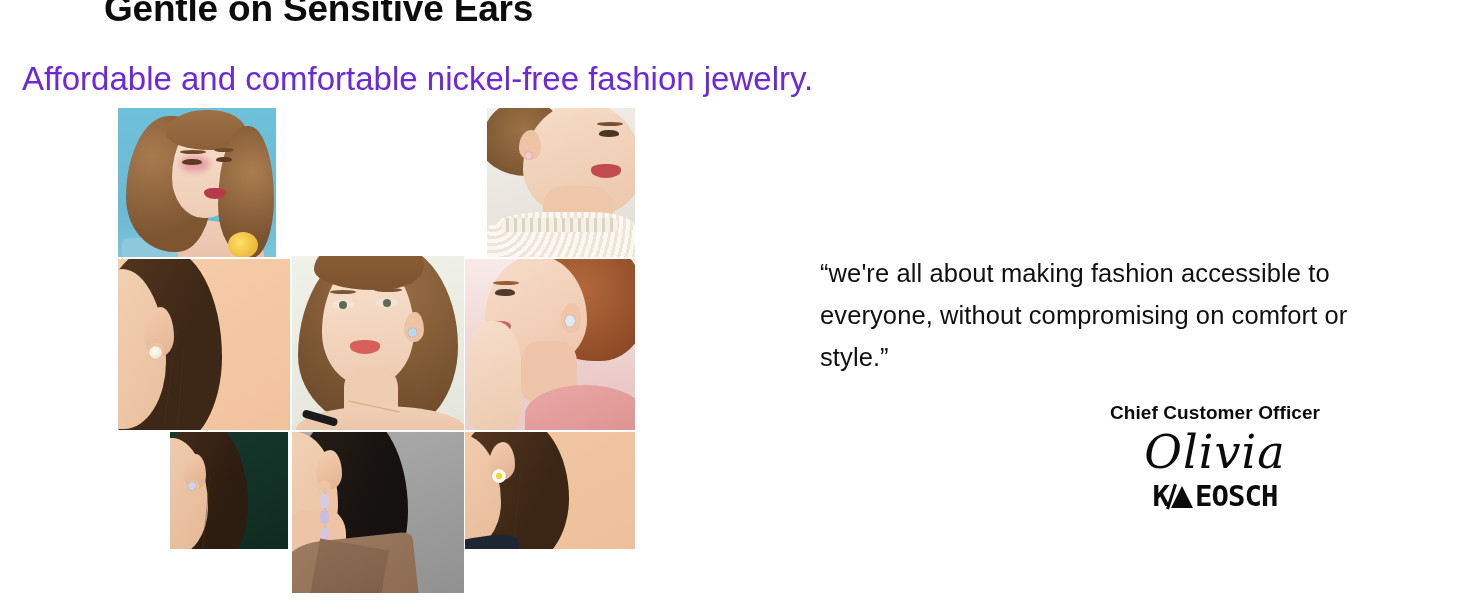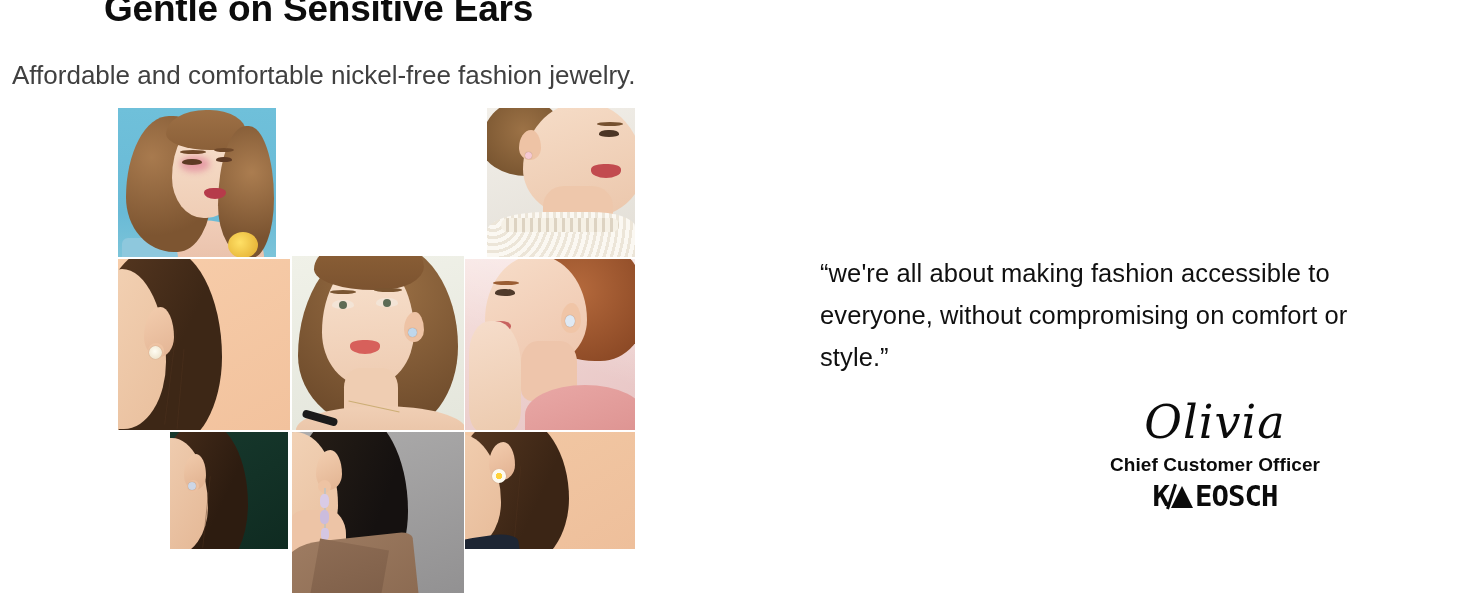--- a/index.html
+++ b/index.html
@@ -22,26 +22,26 @@
     left: 104px;
     top: -12px;
     font-size: 37px;
     font-weight: bold;
     letter-spacing: -0.2px;
     white-space: nowrap;
     color: #0c0c0c;
   }
   #subhead {
     position: absolute;
-    left: 12px;
+    left: 22px;
     top: 60px;
-    font-size: 26px;
+    font-size: 33px;
     font-weight: normal;
     white-space: nowrap;
-    color: #404040;
+    color: #6d28d9;
   }
 
   
   #collage { position: absolute; left: 0; top: 0; width: 660px; height: 600px; }
   .photo {
     position: absolute;
     overflow: hidden;
     background: #eeeeee;
   }
 
@@ -311,22 +311,22 @@
     <div class="stud" style="left:27px;top:37px;width:14px;height:14px;background:radial-gradient(circle at 50% 50%,#ffd23b 0 33%,#fdfaf0 34% 100%)"></div>
     <div class="strand" style="left:52px;top:34px;width:1px;height:76px;transform:rotate(5deg)"></div>
 
     <div style="position:absolute;left:-10px;top:104px;width:64px;height:24px;background:#1e2634;border-radius:30% 40% 0 0;transform:rotate(-8deg)"></div>
   </div>
 </div>
 
 <div id="quote">“we're all about making fashion accessible to everyone, without compromising on comfort or style.”</div>
 
 <div id="signature">
+  <div id="sig-role">Chief Customer Officer</div>
   <div id="sig-name">Olivia</div>
-  <div id="sig-role">Chief Customer Officer</div>
   <div id="brand">
     <span class="wordmark">K</span>
     <span class="tri-a">
       <span class="slash"></span>
       <span class="tri"></span>
     </span>
     <span class="wordmark">EOSCH</span>
   </div>
 </div>
 

